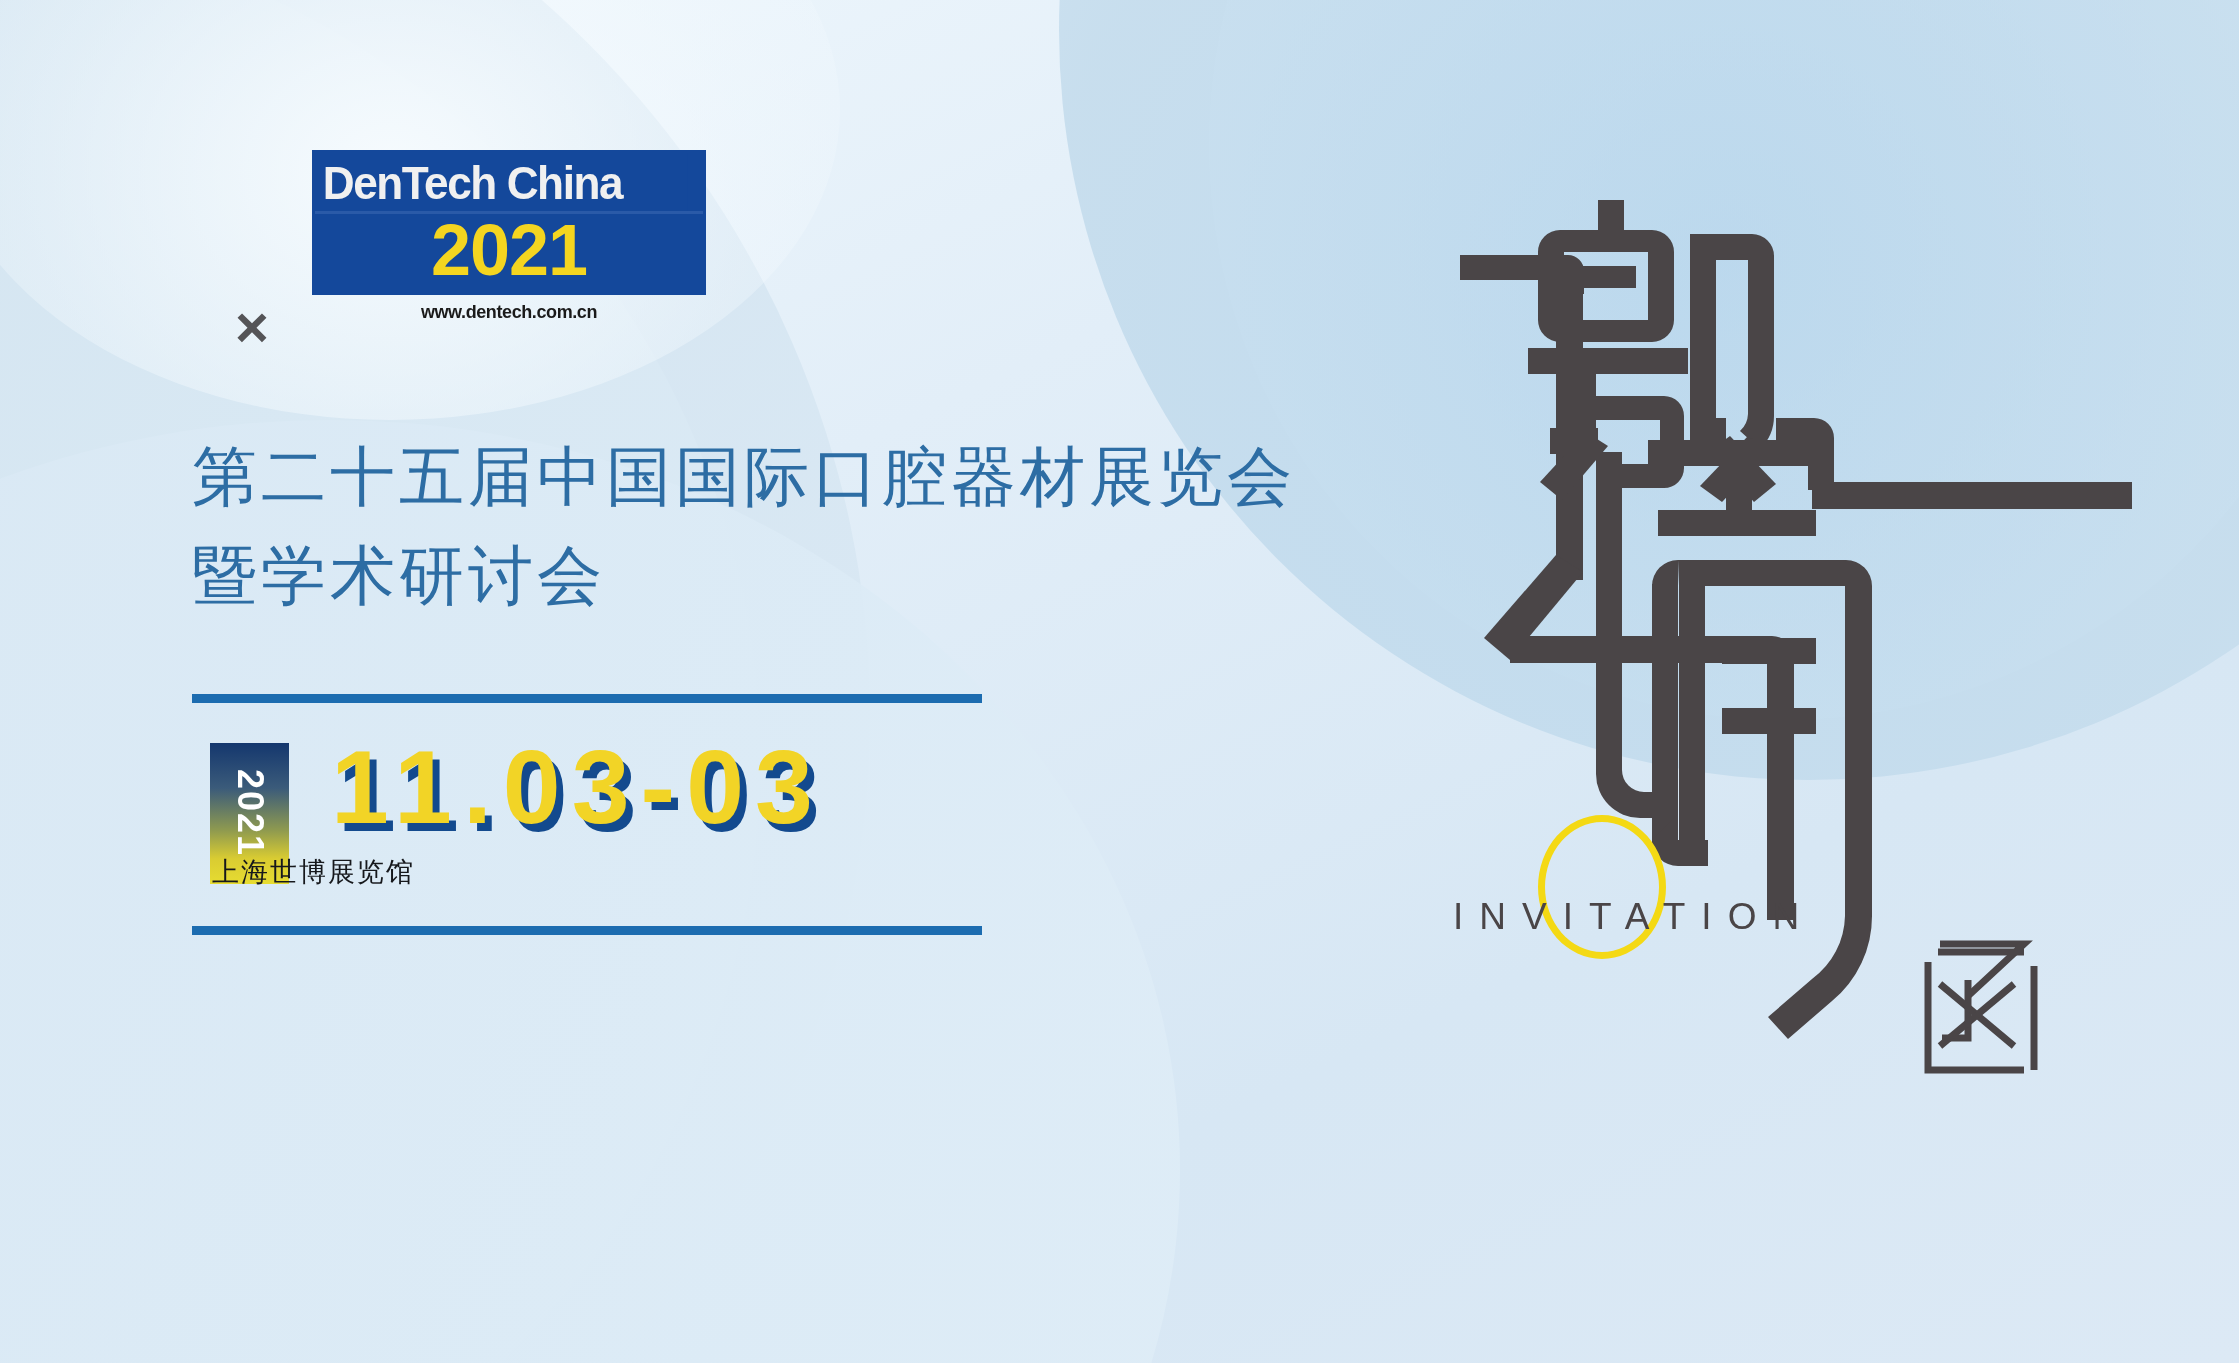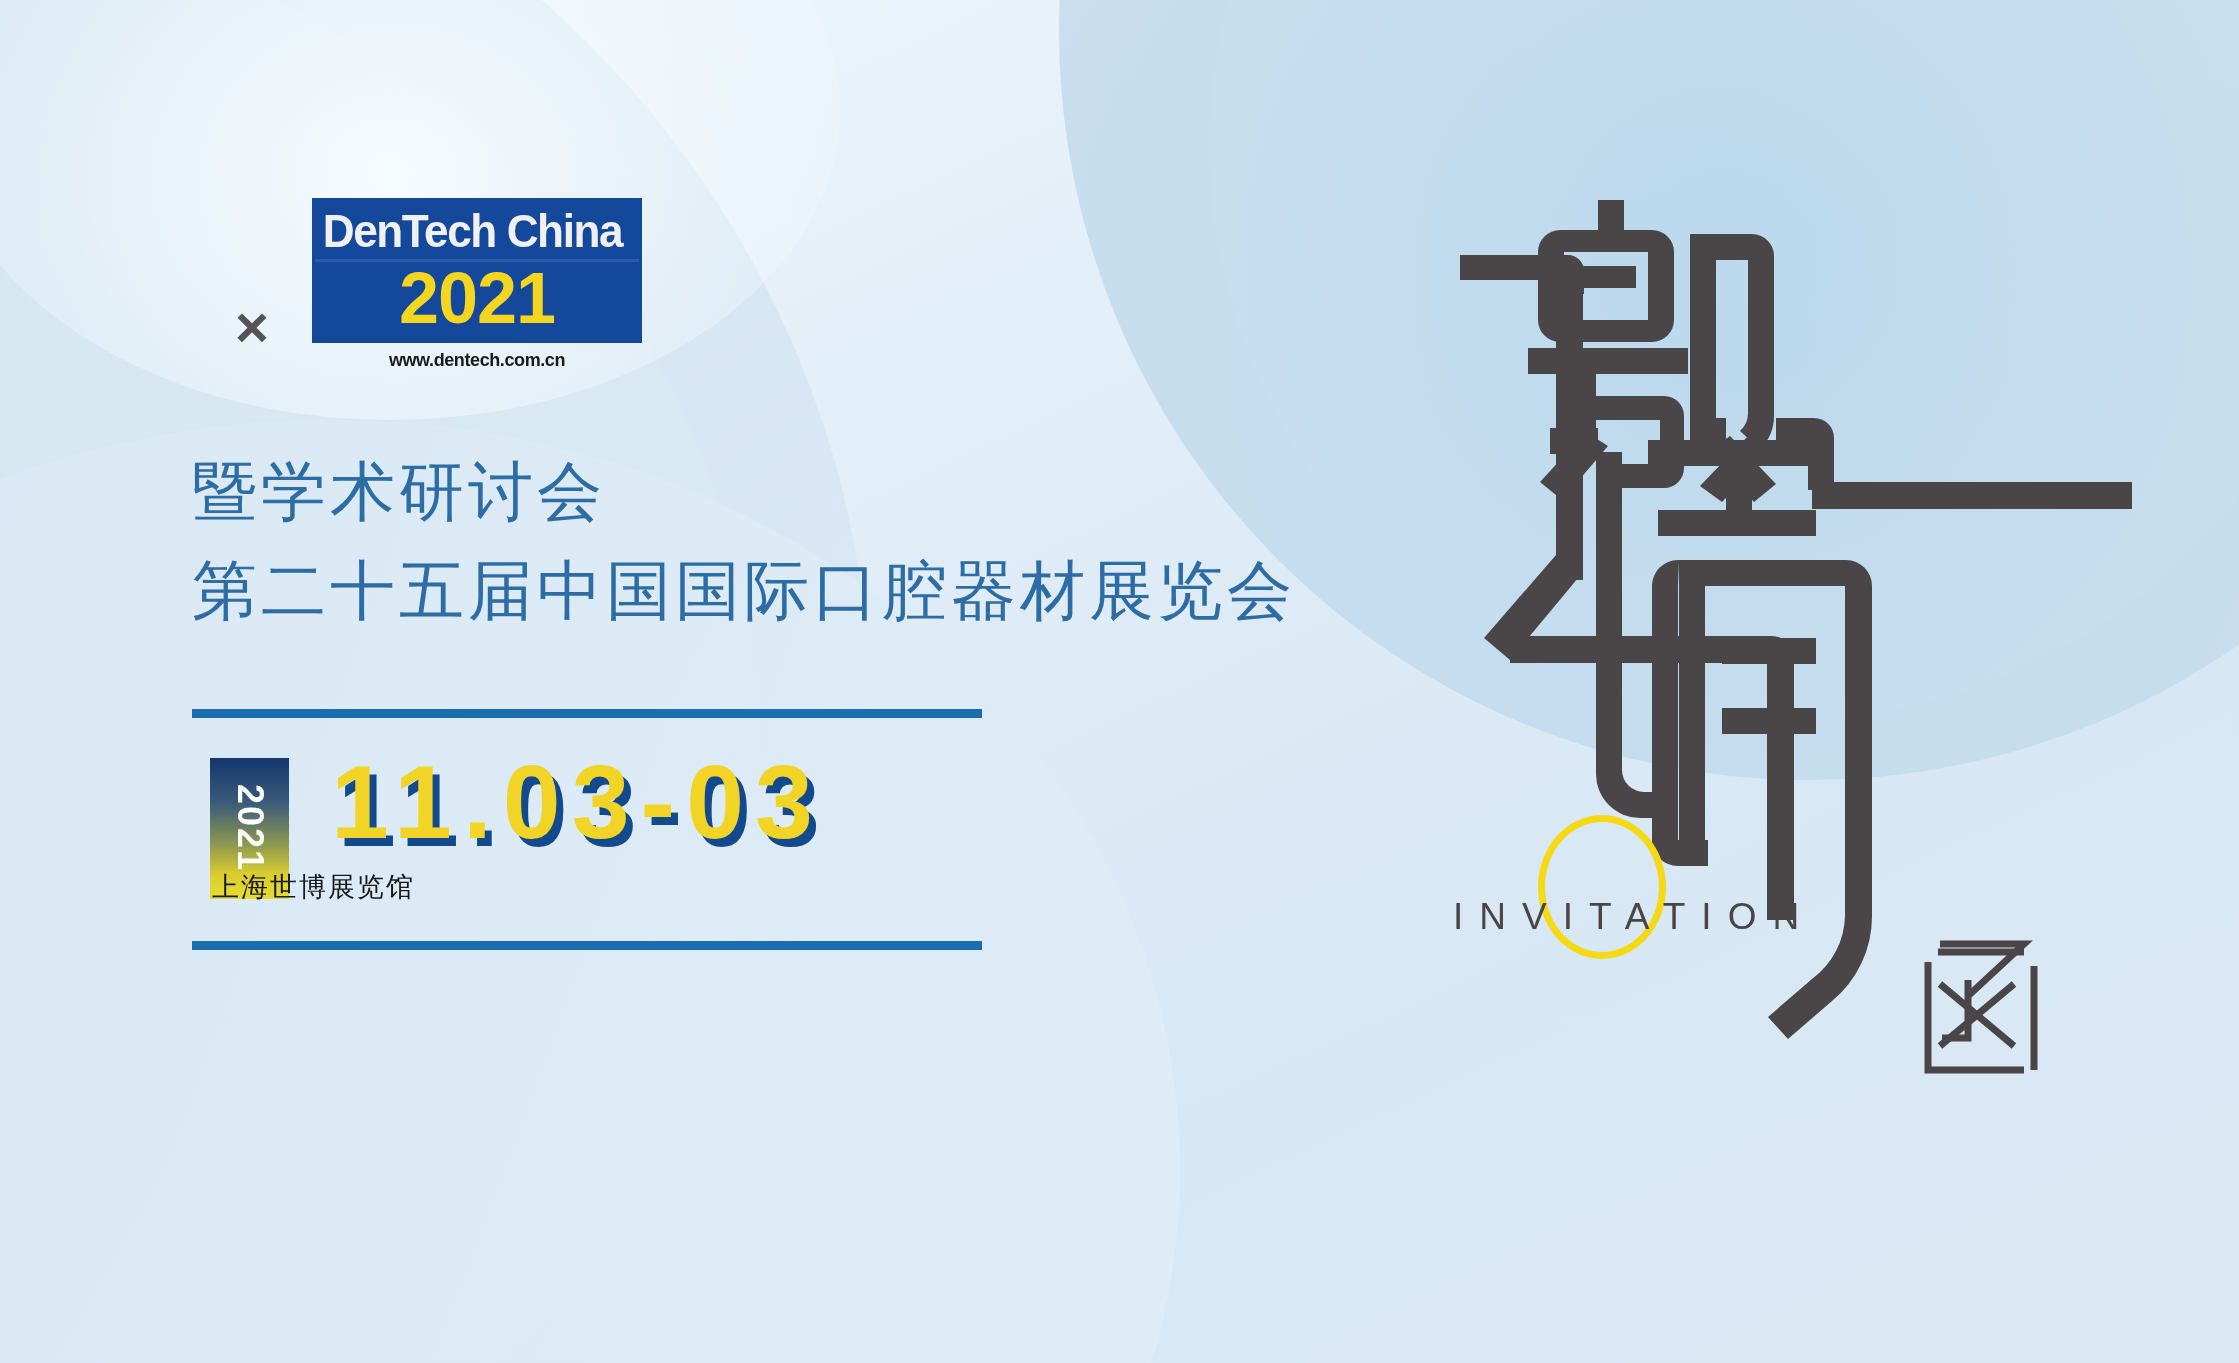--- a/index.html
+++ b/index.html
@@ -128,21 +128,21 @@
     width:120px;
     text-align:center;
     font-size:58px;
     font-weight:bold;
     color:#545457;
     line-height:1;
     margin-top:148px;
   }
 
   
-  #dentech-block { width:330px; margin-top:48px; }
+  #dentech-block { width:394px; }
   #dentech-box {
     background:#14489b;
     border:3px solid #14489b;
     padding:0;
   }
   #dentech-top {
     background:#14489b;
     color:#f0f0f0;
     font-size:46px;
     font-weight:bold;
@@ -289,22 +289,22 @@
       <div id="dentech-block">
         <div id="dentech-box">
           <div id="dentech-top">DenTech China</div>
           <div id="dentech-year">2021</div>
         </div>
         <div id="dentech-url">www.dentech.com.cn</div>
       </div>
     </div>
 
     <div id="headline">
+      <div class="headline-line">第二十五届中国国际口腔器材展览会</div>
       <div class="headline-line">暨学术研讨会</div>
-      <div class="headline-line">第二十五届中国国际口腔器材展览会</div>
     </div>
 
     <div id="date-band">
       <div class="rule"></div>
 
       <div id="date-inner">
         <div id="year-badge">
           <span id="year-badge-text">2021</span>
         </div>
         <div id="date-text">11.03-03</div>

